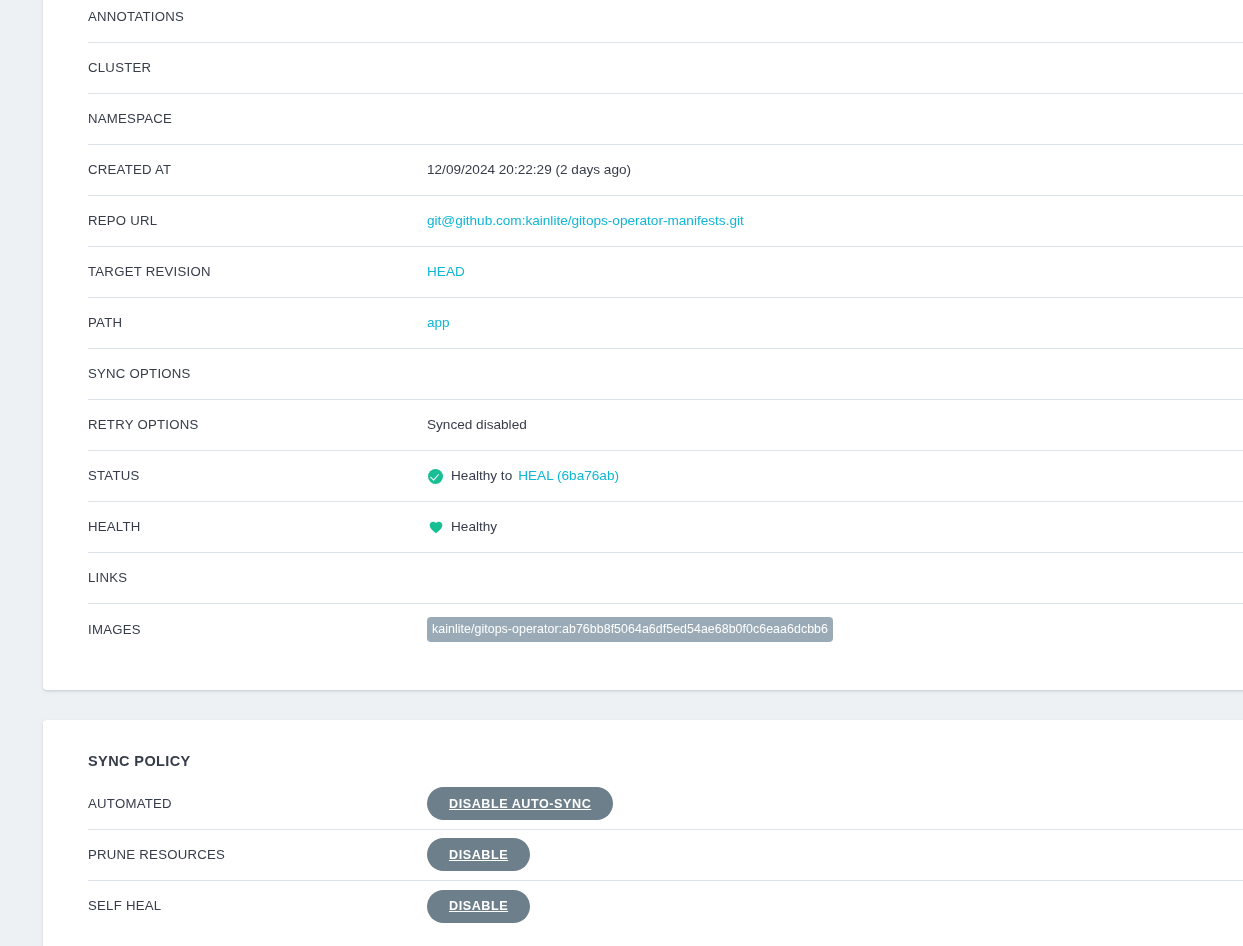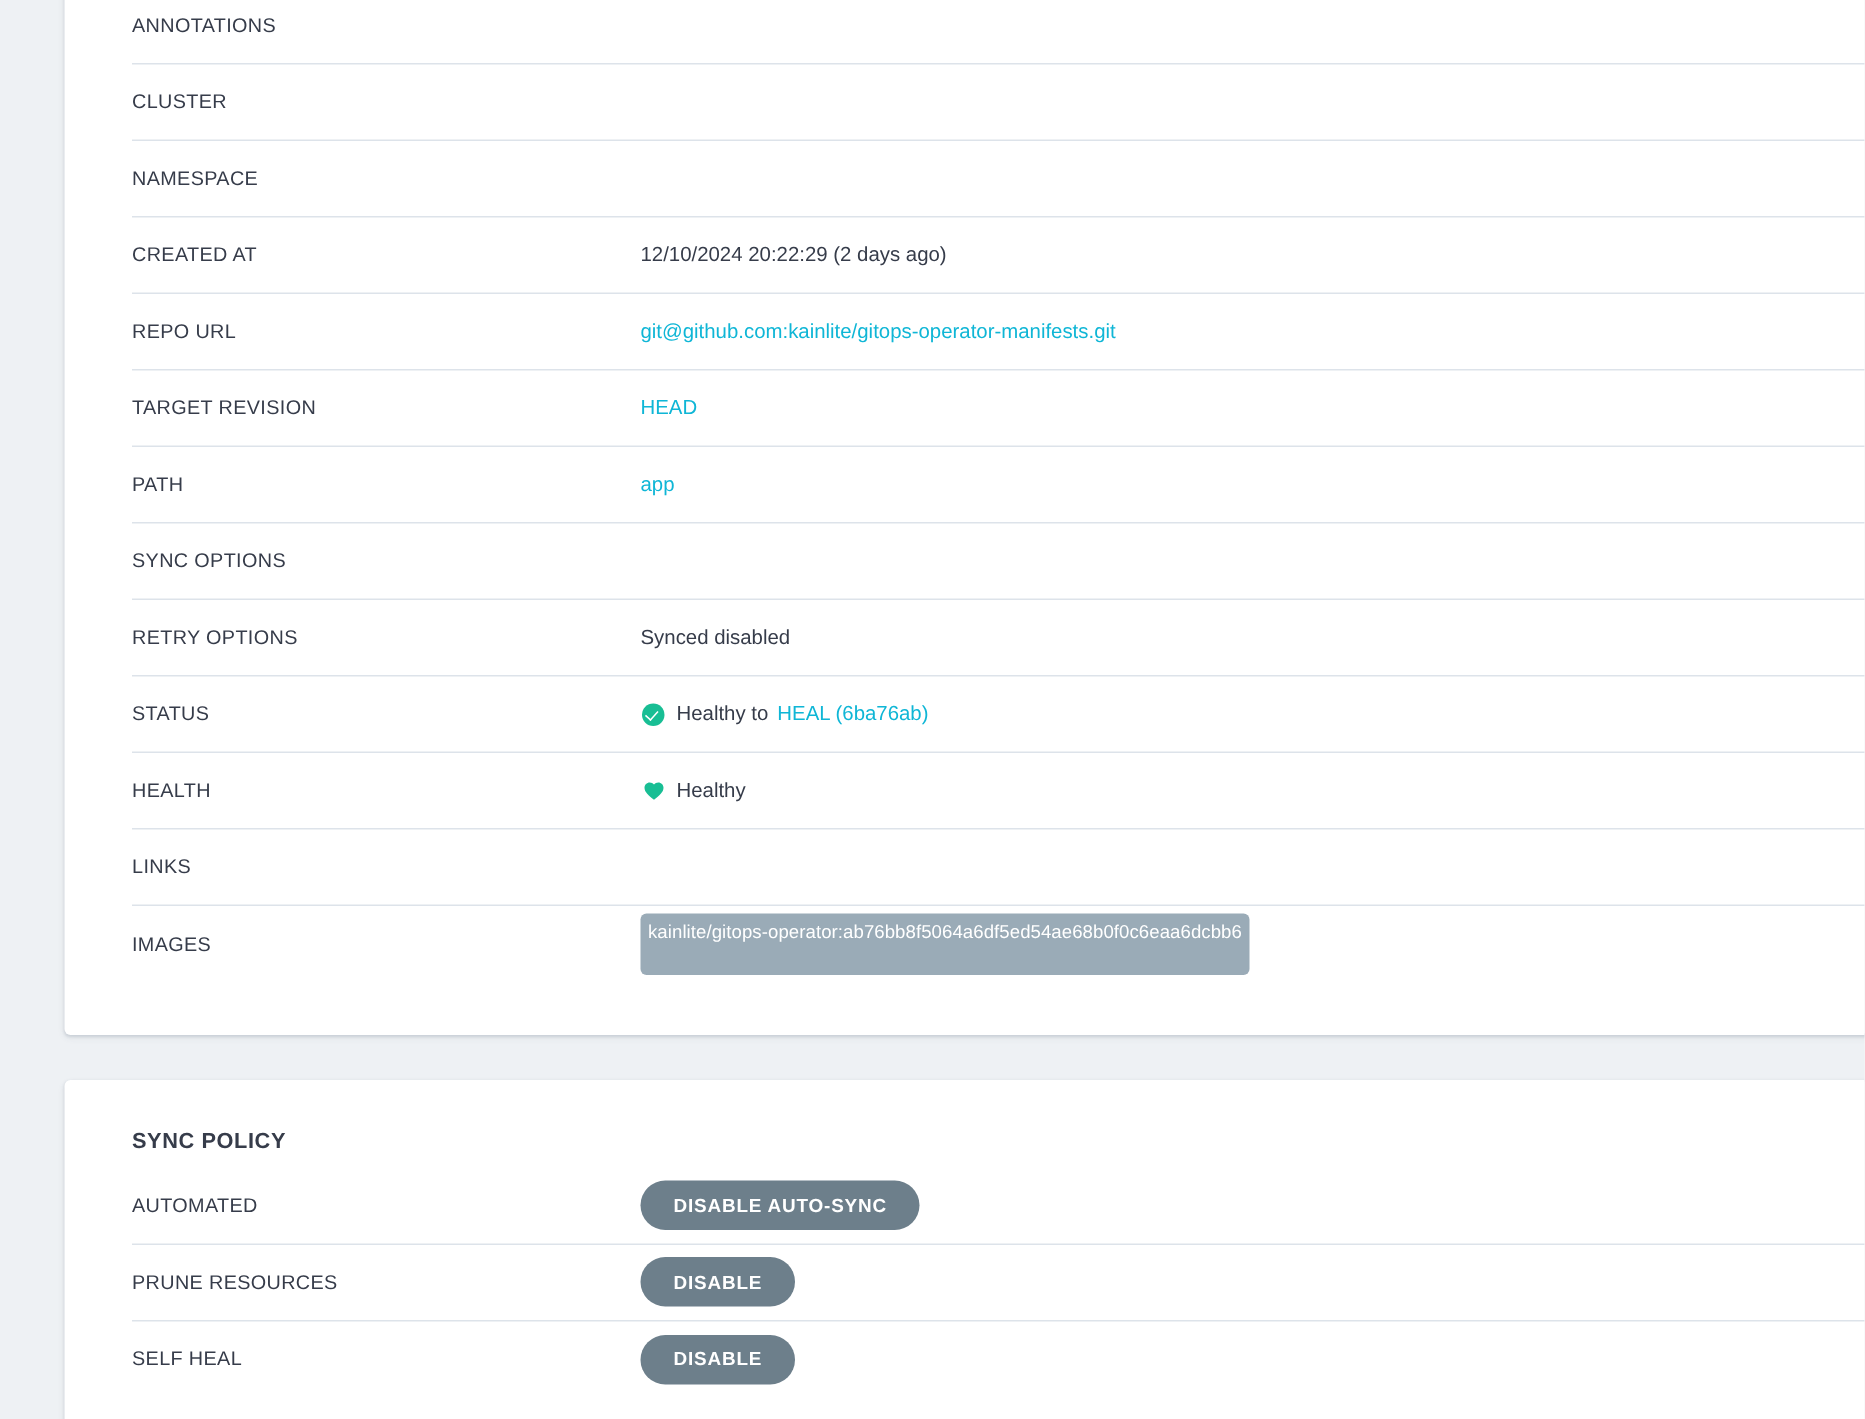--- a/index.html
+++ b/index.html
@@ -127,21 +127,21 @@
     display: block;
   }
 
   
   .image-badge {
     display: inline-block;
     background: #9aabb7;
     color: #ffffff;
     font-size: 12.4px;
     line-height: 1;
-    padding: 6px 5px 23px 5px;
+    padding: 6px 5px 7px 5px;
     border-radius: 4px;
     letter-spacing: 0.05px;
     white-space: nowrap;
   }
 
   
   .pill-btn {
     display: inline-flex;
     align-items: center;
     justify-content: center;
@@ -151,20 +151,21 @@
     border-radius: 18px;
     height: 33px;
     padding: 0 22px;
     font-family: "Liberation Sans", sans-serif;
     font-size: 12.6px;
     font-weight: bold;
     letter-spacing: 0.55px;
     text-transform: uppercase;
     cursor: pointer;
     white-space: nowrap;
+    text-decoration: underline;
   }
 
   
   .policy-row .row-label { width: 339px; flex: 0 0 339px; }
 </style>
 </head>
 <body>
 
 <div class="page">
 
@@ -180,21 +181,21 @@
         <div class="row-label">CLUSTER</div>
       </div>
 
       <div class="row">
         <div class="row-label">NAMESPACE</div>
         <div class="row-value"></div>
       </div>
 
       <div class="row">
         <div class="row-label">CREATED AT</div>
-        <div class="row-value">12/10/2024 20:22:29  (2 days ago)</div>
+        <div class="row-value">12/09/2024 20:22:29  (2 days ago)</div>
       </div>
 
       <div class="row">
         <div class="row-label">REPO URL</div>
         <div class="row-value">
           <a class="link">git@github.com:kainlite/gitops-operator-manifests.git</a>
         </div>
       </div>
 
       <div class="row">

